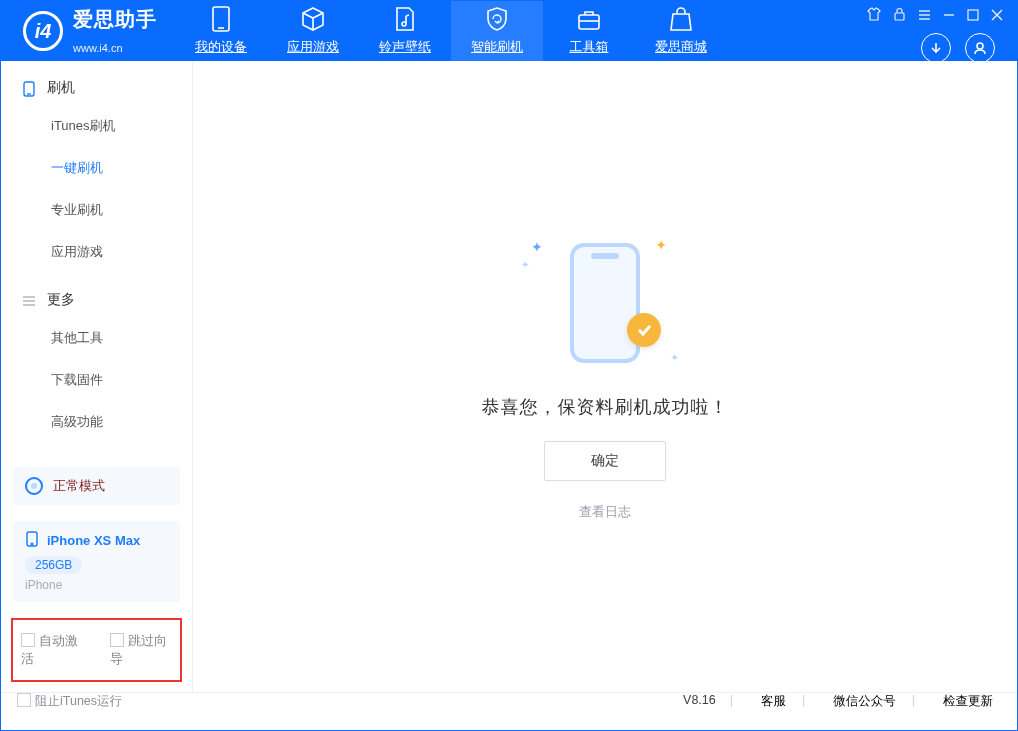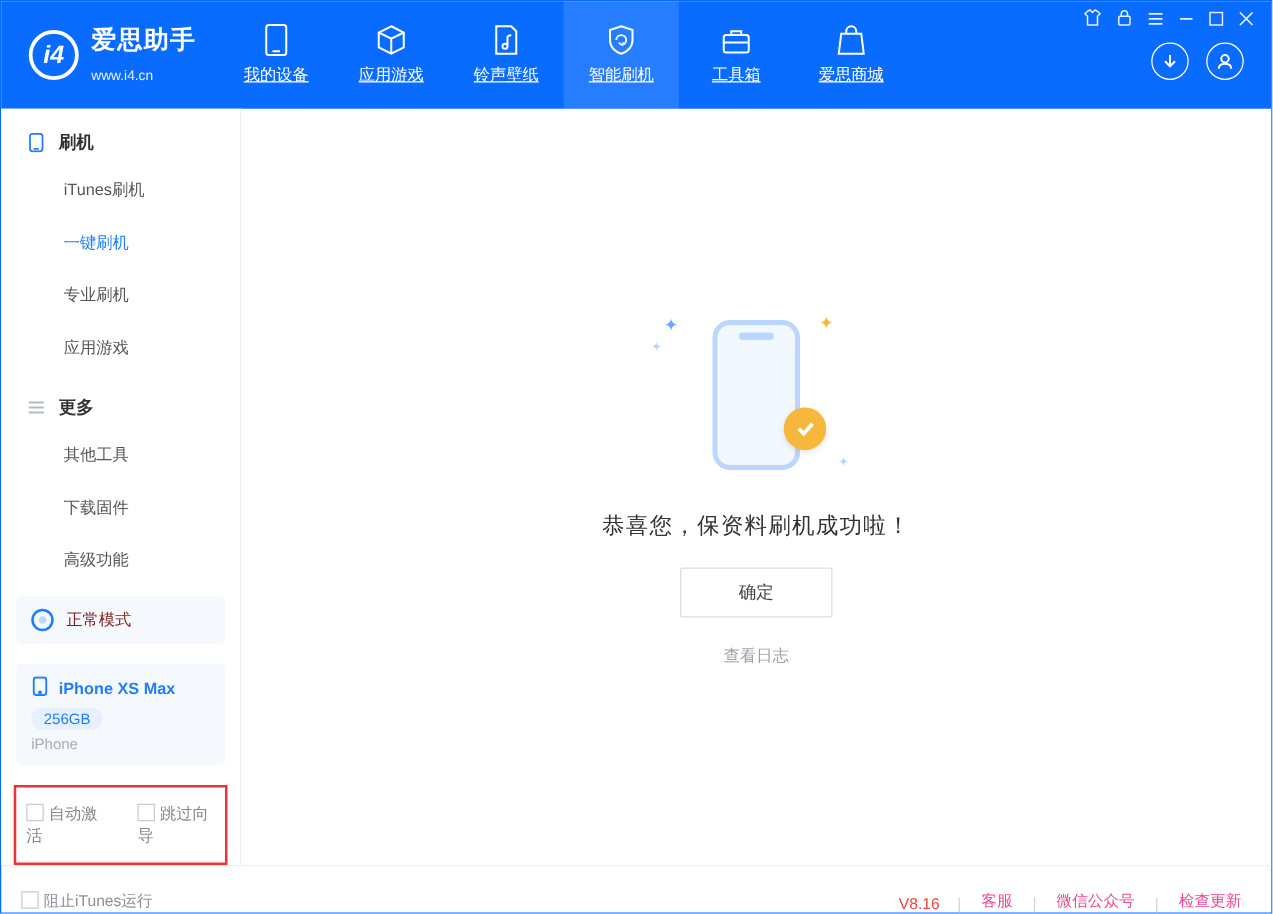--- a/index.html
+++ b/index.html
@@ -1,20 +1,20 @@
 <!DOCTYPE html>
 <html><head>
 <meta charset="utf-8">
 <style>
 * { margin: 0; padding: 0; box-sizing: border-box; font-family: "Microsoft YaHei", Arial, sans-serif; }
 body { background: #f5f5f5; display: flex; align-items: center; justify-content: center; height: 100vh; }
 .window { width: 1018px; height: 731px; background: #fff; border: 1px solid #0a6cff; display: flex; flex-direction: column; position: relative; }
 
 
-.titlebar { height: 86px; background: linear-gradient(to right,#0a6cff,#0a6cff); color: #fff; display: flex; align-items: stretch; }
+.titlebar { height: 60px; background: linear-gradient(to right,#0a6cff,#0a6cff); color: #fff; display: flex; align-items: stretch; }
 .logo-block { display: flex; align-items: center; padding: 0 18px 0 22px; gap: 10px; }
 .logo-circle { width: 40px; height: 40px; border: 3px solid #fff; border-radius: 50%; display: flex; align-items: center; justify-content: center; font-weight: bold; font-size: 20px; font-style: italic; }
 .logo-text { display: flex; flex-direction: column; line-height: 1; }
 .logo-text .cn { font-size: 20px; font-weight: bold; letter-spacing: 1px; }
 .logo-text .en { font-size: 11px; opacity: .9; margin-top: 14px; }
 
 .topnav { display: flex; align-items: stretch; }
 .topnav .item { width: 92px; display: flex; flex-direction: column; align-items: center; justify-content: center; gap: 6px; font-size: 13px; cursor: pointer; text-decoration: underline; }
 .topnav .item.active { background: rgba(255,255,255,.12); }
 .topnav .icon { width: 26px; height: 26px; display: flex; align-items: center; justify-content: center; }
@@ -22,21 +22,21 @@
 
 .title-right { margin-left: auto; display: flex; flex-direction: column; align-items: flex-end; padding: 6px 8px 0 0; gap: 8px; }
 .win-controls { display: flex; gap: 12px; align-items: center; padding-right: 6px; }
 .win-controls span, .win-controls svg { color: #fff; opacity: .95; cursor: pointer; }
 .round-icons { display: flex; gap: 14px; padding-right: 14px; padding-bottom: 4px; }
 .round-icons .rnd { width: 30px; height: 30px; border: 1.6px solid #fff; border-radius: 50%; display: flex; align-items: center; justify-content: center; cursor: pointer; }
 
 
 .body { flex: 1; display: flex; min-height: 0; }
 .sidebar { width: 192px; border-right: 1px solid #eef0f3; display: flex; flex-direction: column; background: #fff; }
-.side-section-title { display: flex; align-items: center; gap: 10px; padding: 18px 18px 8px 20px; font-size: 14px; color: #333; font-weight: 700; }
+.side-section-title { display: flex; align-items: flex-end; gap: 10px; padding: 18px 18px 8px 20px; font-size: 14px; color: #333; font-weight: 400; }
 .side-section-title .sicon { width: 16px; height: 16px; display: inline-flex; align-items: center; justify-content: center; }
 .side-list { display: flex; flex-direction: column; }
 .side-item { padding: 12px 0 12px 50px; font-size: 13px; color: #555; cursor: pointer; }
 .side-item.active { color: #1f7dff; }
 
 .sidebar-spacer { flex: 1; }
 .mode-card, .device-card { margin: 8px 12px; background: #f5f8fc; border-radius: 4px; padding: 10px 12px; }
 .mode-card { display: flex; align-items: flex-end; gap: 10px; font-size: 13px; color: #7f1d1d; }
 .mode-dot { width: 18px; height: 18px; border: 2px solid #1f7dff; border-radius: 50%; position: relative; }
 .mode-dot::after { content: ""; position: absolute; inset: 4px; border-radius: 50%; background: #1f7dff; opacity: .25; }
@@ -60,25 +60,25 @@
 .spark.s3 { top: 4px; right: 18px; color: #f6b73c; }
 .spark.s4 { bottom: 10px; right: 6px; font-size: 10px; color: #b8d4ff; }
 .check-badge { position: absolute; right: 24px; bottom: 26px; width: 34px; height: 34px; background: #f6b73c; border-radius: 50%; display: flex; align-items: center; justify-content: center; box-shadow: 0 2px 6px rgba(0,0,0,.1); }
 .check-badge svg { stroke: #fff; stroke-width: 3; fill: none; }
 
 .msg { font-size: 18px; color: #333; letter-spacing: 1px; }
 .ok-btn { border: 1px solid #d9dee6; background: #fff; padding: 10px 46px; font-size: 14px; color: #444; cursor: pointer; border-radius: 2px; }
 .log-link { color: #9aa1ad; font-size: 13px; cursor: pointer; }
 
 
-.bottombar { height: 38px; border-top: 1px solid #eef0f3; display: flex; align-items: flex-end; padding: 0 16px; font-size: 12.5px; color: #8a8f99; gap: 8px; }
+.bottombar { height: 38px; border-top: 1px solid #eef0f3; display: flex; align-items: flex-start; padding: 0 16px; font-size: 12.5px; color: #8a8f99; gap: 8px; }
 .bottombar .spacer { flex: 1; }
-.bb-link { color: #ec4899; cursor: pointer; padding: 0 8px; }
+.bb-link { color: #000000; cursor: pointer; padding: 0 8px; margin-left: 12px; }
 .divider { color: #d0d4da; }
-.ver { color: #ef4444; padding-right: 6px; }
+.ver { color: #404040; padding-right: 6px; }
 </style>
 </head>
 <body>
 
 <div class="window">
 
   <div class="titlebar">
     <div class="logo-block">
       <div class="logo-circle">i4</div>
       <div class="logo-text">

